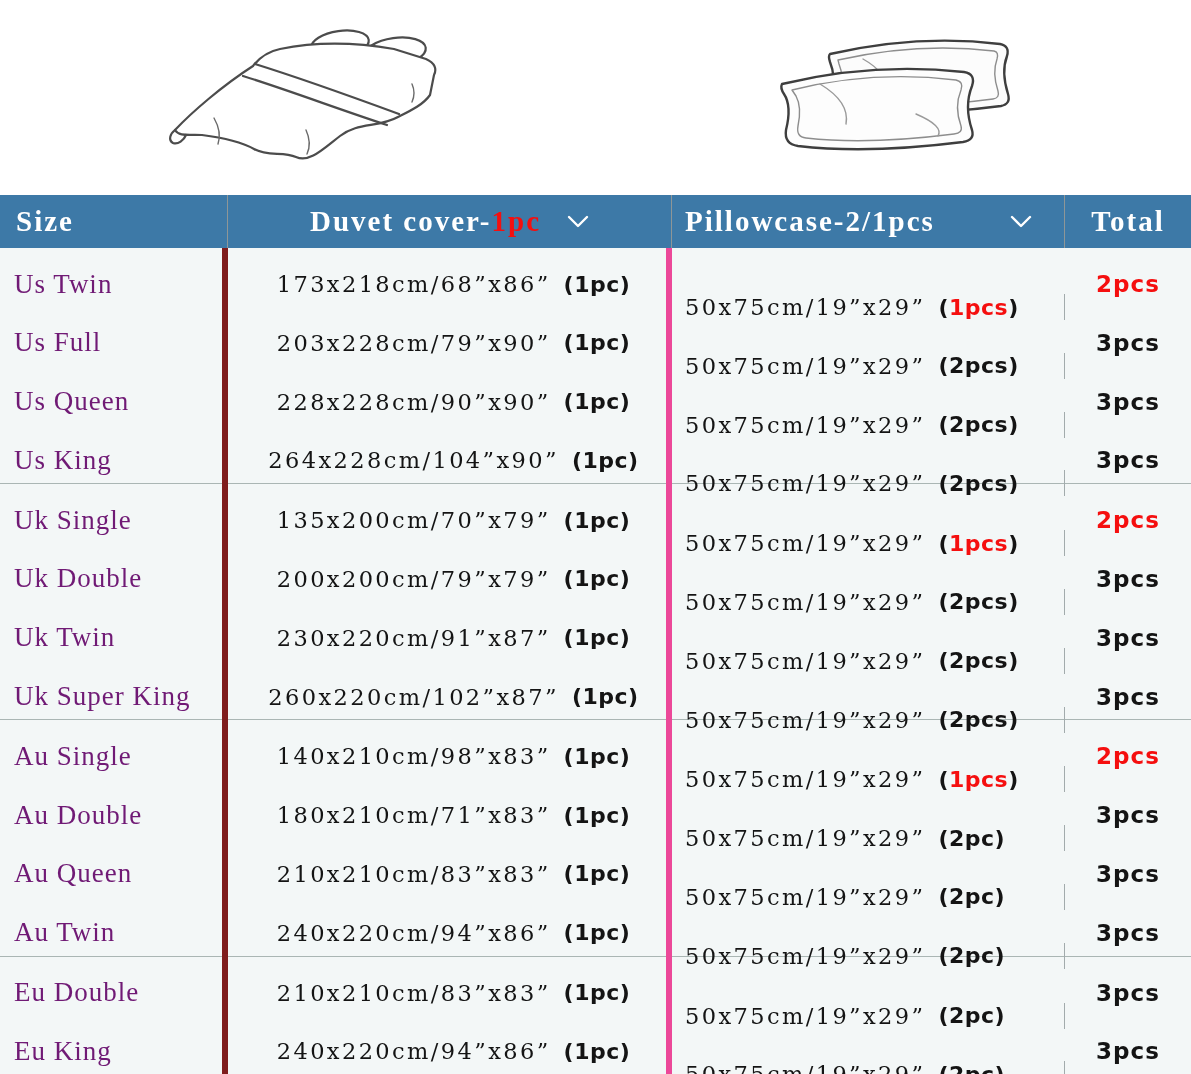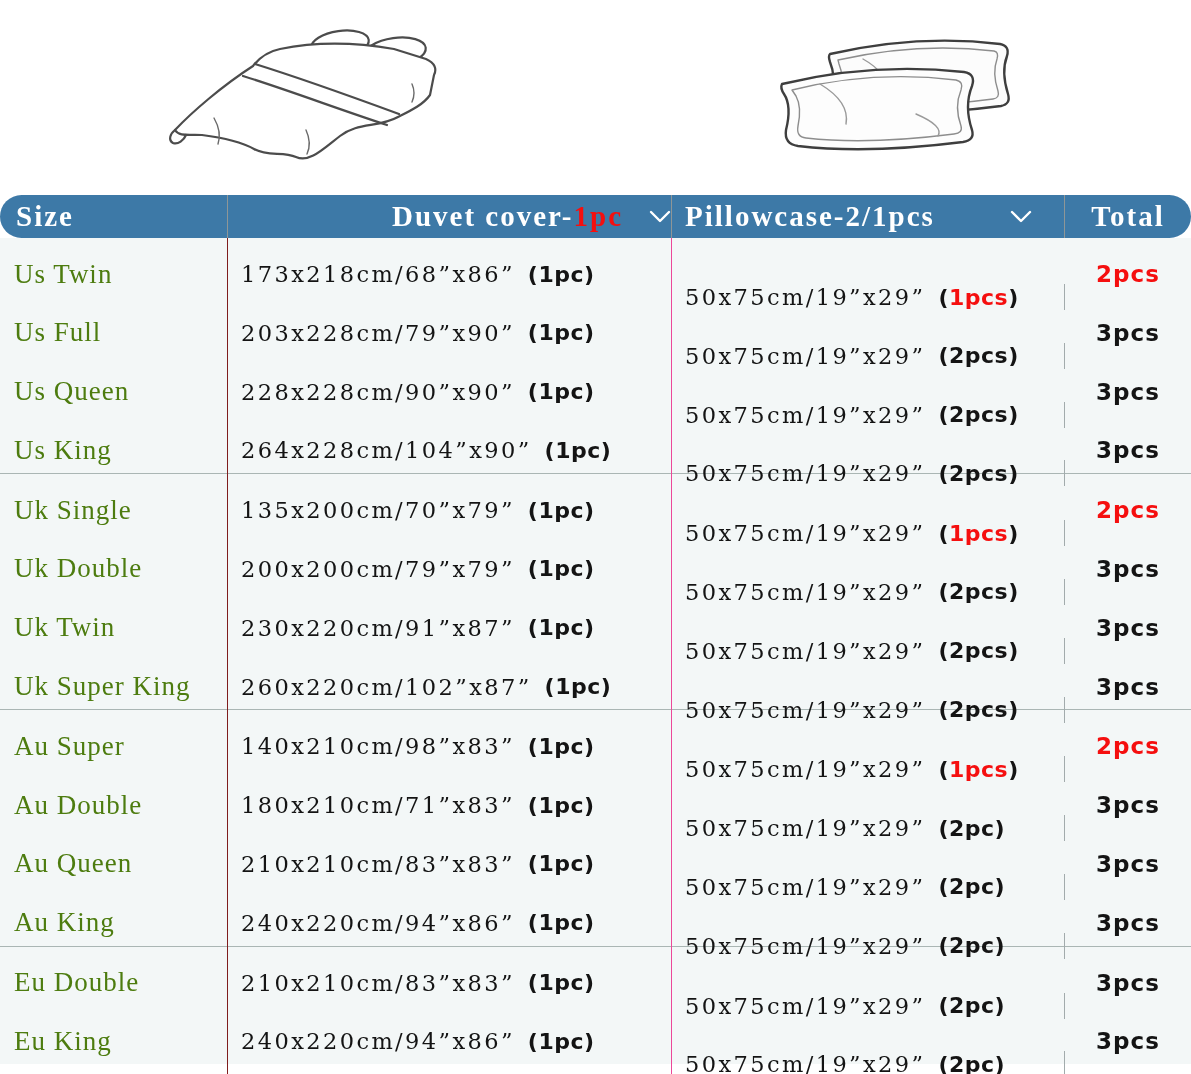--- a/index.html
+++ b/index.html
@@ -8,46 +8,46 @@
     font-family:"Liberation Serif", serif;position:relative;
   }
   .illustrations{position:absolute;left:0;top:0;width:1191px;height:193px;background:#ffffff;}
   .illustrations svg{position:absolute;}
   svg.bed{left:158px;top:18px;}
   svg.pillows{left:768px;top:14px;}
 
   .size-table{position:absolute;left:0;top:195px;width:1191px;bottom:0;}
   .thead{
     display:grid;grid-template-columns:228px 444px 393px 126px;
-    height:43px;background:#3d79a7;border-radius:27px;
+    height:53px;background:#3d79a7;
   }
   .th{
     display:flex;align-items:center;color:#ffffff;
     font-weight:bold;font-size:29px;letter-spacing:2px;
   }
   .th-size{padding-left:16px;border-right:1px solid #8e9697;}
-  .th-duvet{justify-content:flex-end;border-right:1px solid #8e9697;}
+  .th-duvet{justify-content:center;border-right:1px solid #8e9697;}
   .th-pillow{padding-left:13px;border-right:1px solid #8e9697;}
   .th-total{justify-content:center;}
   .red{color:#f50f0f;}
   .chev{margin-left:26px;flex:0 0 auto;}
   .th-pillow .chev{margin-left:auto;margin-right:32px;}
 
   .tbody{background:#f3f7f7;}
   .tr{
     display:grid;grid-template-columns:228px 444px 393px 126px;
     height:58.8px;
   }
   .tr.group-start{border-top:1px solid #aab6b4;}
   .td{display:flex;align-items:center;font-size:22.5px;color:#141414;}
   .c-size{
-    padding-left:14px;border-right:1px solid #7f1d1d;
-    font-size:27px;color:#4d7c0f;letter-spacing:1px;
-  }
-  .c-duvet{padding-left:13px;border-right:1px solid #ec4899;}
+    padding-left:14px;border-right:6px solid #7f1d1d;
+    font-size:27px;color:#701a75;letter-spacing:1px;
+  }
+  .c-duvet{padding-left:13px;border-right:6px solid #ec4899;justify-content:center;}
   .c-pillow{padding-left:13px;border-right:1px solid #a2abac;margin-top:46px;}
   .c-total{justify-content:center;}
   .dim{
     font-family:"DejaVu Serif", serif;letter-spacing:2.4px;white-space:nowrap;
   }
   .qty{
     font-family:"DejaVu Sans", sans-serif;font-weight:bold;font-size:22px;
     margin-left:13px;white-space:nowrap;letter-spacing:0.5px;
   }
   .tq{
@@ -233,21 +233,21 @@
         </div>
         <div class="td c-pillow">
           <span class="dim">50x75cm/19”x29”</span>
           <span class="qty"><span>(</span><span>2pcs</span><span>)</span></span>
         </div>
         <div class="td c-total">
           <span class="tq">3pcs</span>
         </div>
       </div>
       <div class="tr group-start">
-        <div class="td c-size">Au Super</div>
+        <div class="td c-size">Au Single</div>
         <div class="td c-duvet">
           <span class="dim">140x210cm/98”x83”</span>
           <span class="qty"><span>(</span><span>1pc</span><span>)</span></span>
         </div>
         <div class="td c-pillow">
           <span class="dim">50x75cm/19”x29”</span>
           <span class="qty"><span>(</span><span class="red">1pcs</span><span>)</span></span>
         </div>
         <div class="td c-total">
           <span class="tq red">2pcs</span>
@@ -275,21 +275,21 @@
         </div>
         <div class="td c-pillow">
           <span class="dim">50x75cm/19”x29”</span>
           <span class="qty"><span>(</span><span>2pc</span><span>)</span></span>
         </div>
         <div class="td c-total">
           <span class="tq">3pcs</span>
         </div>
       </div>
       <div class="tr">
-        <div class="td c-size">Au King</div>
+        <div class="td c-size">Au Twin</div>
         <div class="td c-duvet">
           <span class="dim">240x220cm/94”x86”</span>
           <span class="qty"><span>(</span><span>1pc</span><span>)</span></span>
         </div>
         <div class="td c-pillow">
           <span class="dim">50x75cm/19”x29”</span>
           <span class="qty"><span>(</span><span>2pc</span><span>)</span></span>
         </div>
         <div class="td c-total">
           <span class="tq">3pcs</span>

